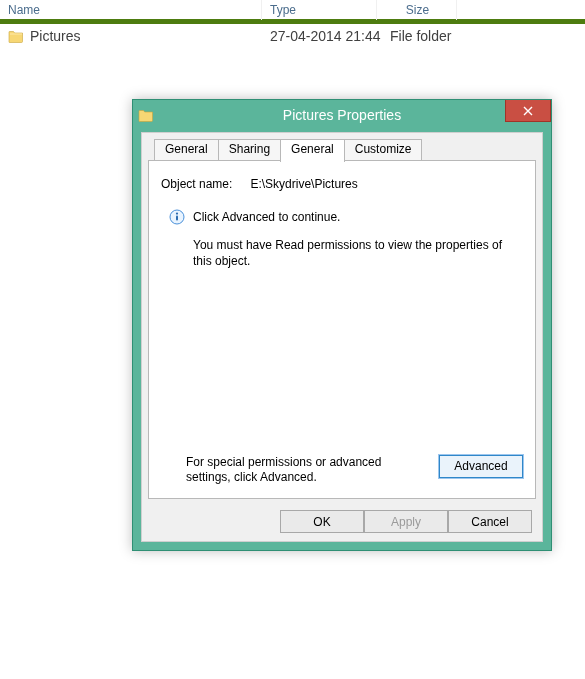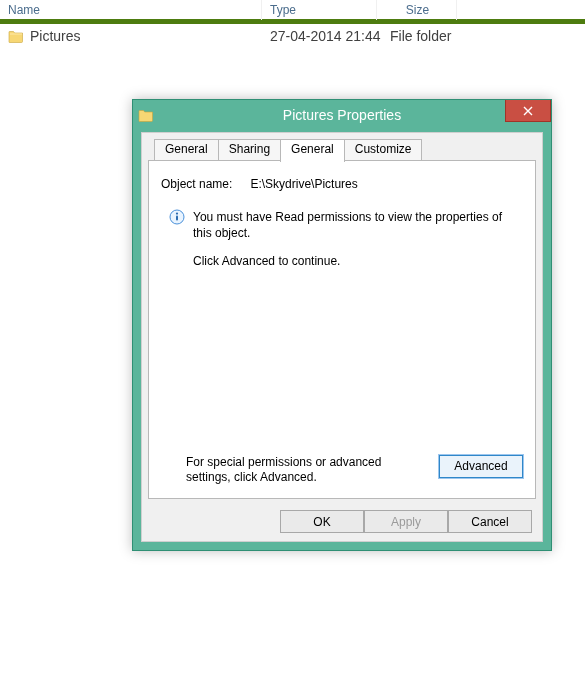--- a/index.html
+++ b/index.html
@@ -246,22 +246,22 @@
 
       <div class="info-block">
         <div class="info-icon">
           <svg viewBox="0 0 16 16">
             <circle cx="8" cy="8" r="7" fill="#e9f4ff" stroke="#4a90d9"></circle>
             <circle cx="8" cy="4.6" r="1.1" fill="#2b6cb0"></circle>
             <rect x="7" y="6.5" width="2" height="5" rx="1" fill="#2b6cb0"></rect>
           </svg>
         </div>
         <div class="info-text">
+          <div class="line">Click Advanced to continue.</div>
           <div class="line">You must have Read permissions to view the properties of this object.</div>
-          <div class="line">Click Advanced to continue.</div>
         </div>
       </div>
 
       <div class="bottom-area">
         <div class="hint">For special permissions or advanced settings, click Advanced.</div>
         <button class="btn highlight">Advanced</button>
       </div>
     </div>
 
     <div class="dialog-buttons">

